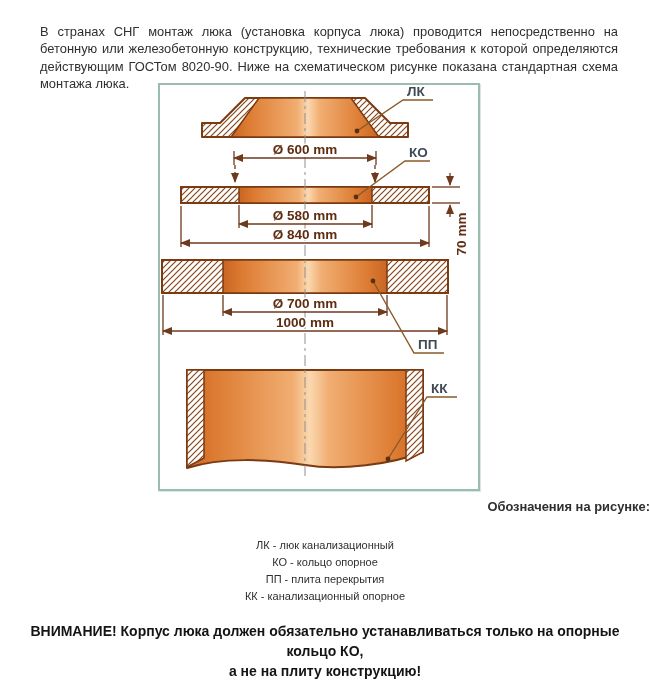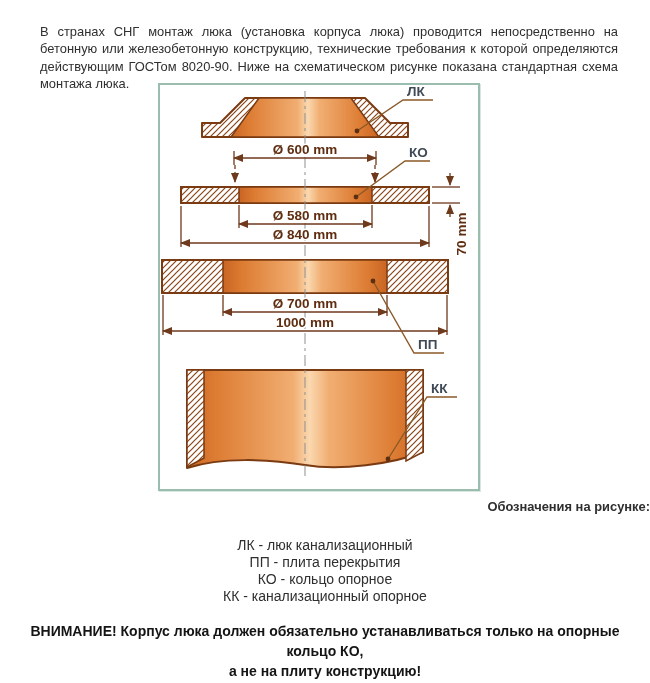--- a/index.html
+++ b/index.html
@@ -21,21 +21,21 @@
     box-shadow:1px 1px 0 #d9e6e1;
   }
   .frame svg{display:block;}
 
   .legend-heading{
     position:absolute;top:499px;left:0;width:650px;text-align:right;
     font-size:12.9px;font-weight:bold;color:#2f2f2f;
   }
   .legend-items{
     position:absolute;top:537px;left:0;width:650px;text-align:center;
-    font-size:14px;line-height:17px;color:#2f2f2f;
+    font-size:11px;line-height:17px;color:#2f2f2f;
   }
   .warning{
     position:absolute;top:621px;left:10px;width:630px;text-align:center;
     font-size:14px;line-height:20px;font-weight:bold;color:#141414;
   }
 
   
   .dim{
     font-family:"Liberation Sans",sans-serif;font-size:13.5px;font-weight:bold;
     fill:#5f2d10;paint-order:stroke;stroke:#ffffff;stroke-width:3px;stroke-linejoin:round;
@@ -152,22 +152,22 @@
       <text class="lbl" x="249" y="72">КО</text>
       <text class="lbl" x="258" y="264">ПП</text>
       <text class="lbl" x="271" y="308">КК</text>
     </svg>
   </div>
 
   <div class="legend-heading">Обозначения на рисунке:</div>
 
   <div class="legend-items">
     <div>ЛК - люк канализационный</div>
+    <div>КО - кольцо опорное</div>
     <div>ПП - плита перекрытия</div>
-    <div>КО - кольцо опорное</div>
     <div>КК - канализационный опорное</div>
   </div>
 
   <div class="warning">
     <div>ВНИМАНИЕ! Корпус люка должен обязательно устанавливаться только на опорные кольцо КО,</div>
     <div>а не на плиту конструкцию!</div>
   </div>
 
 </div>
 

